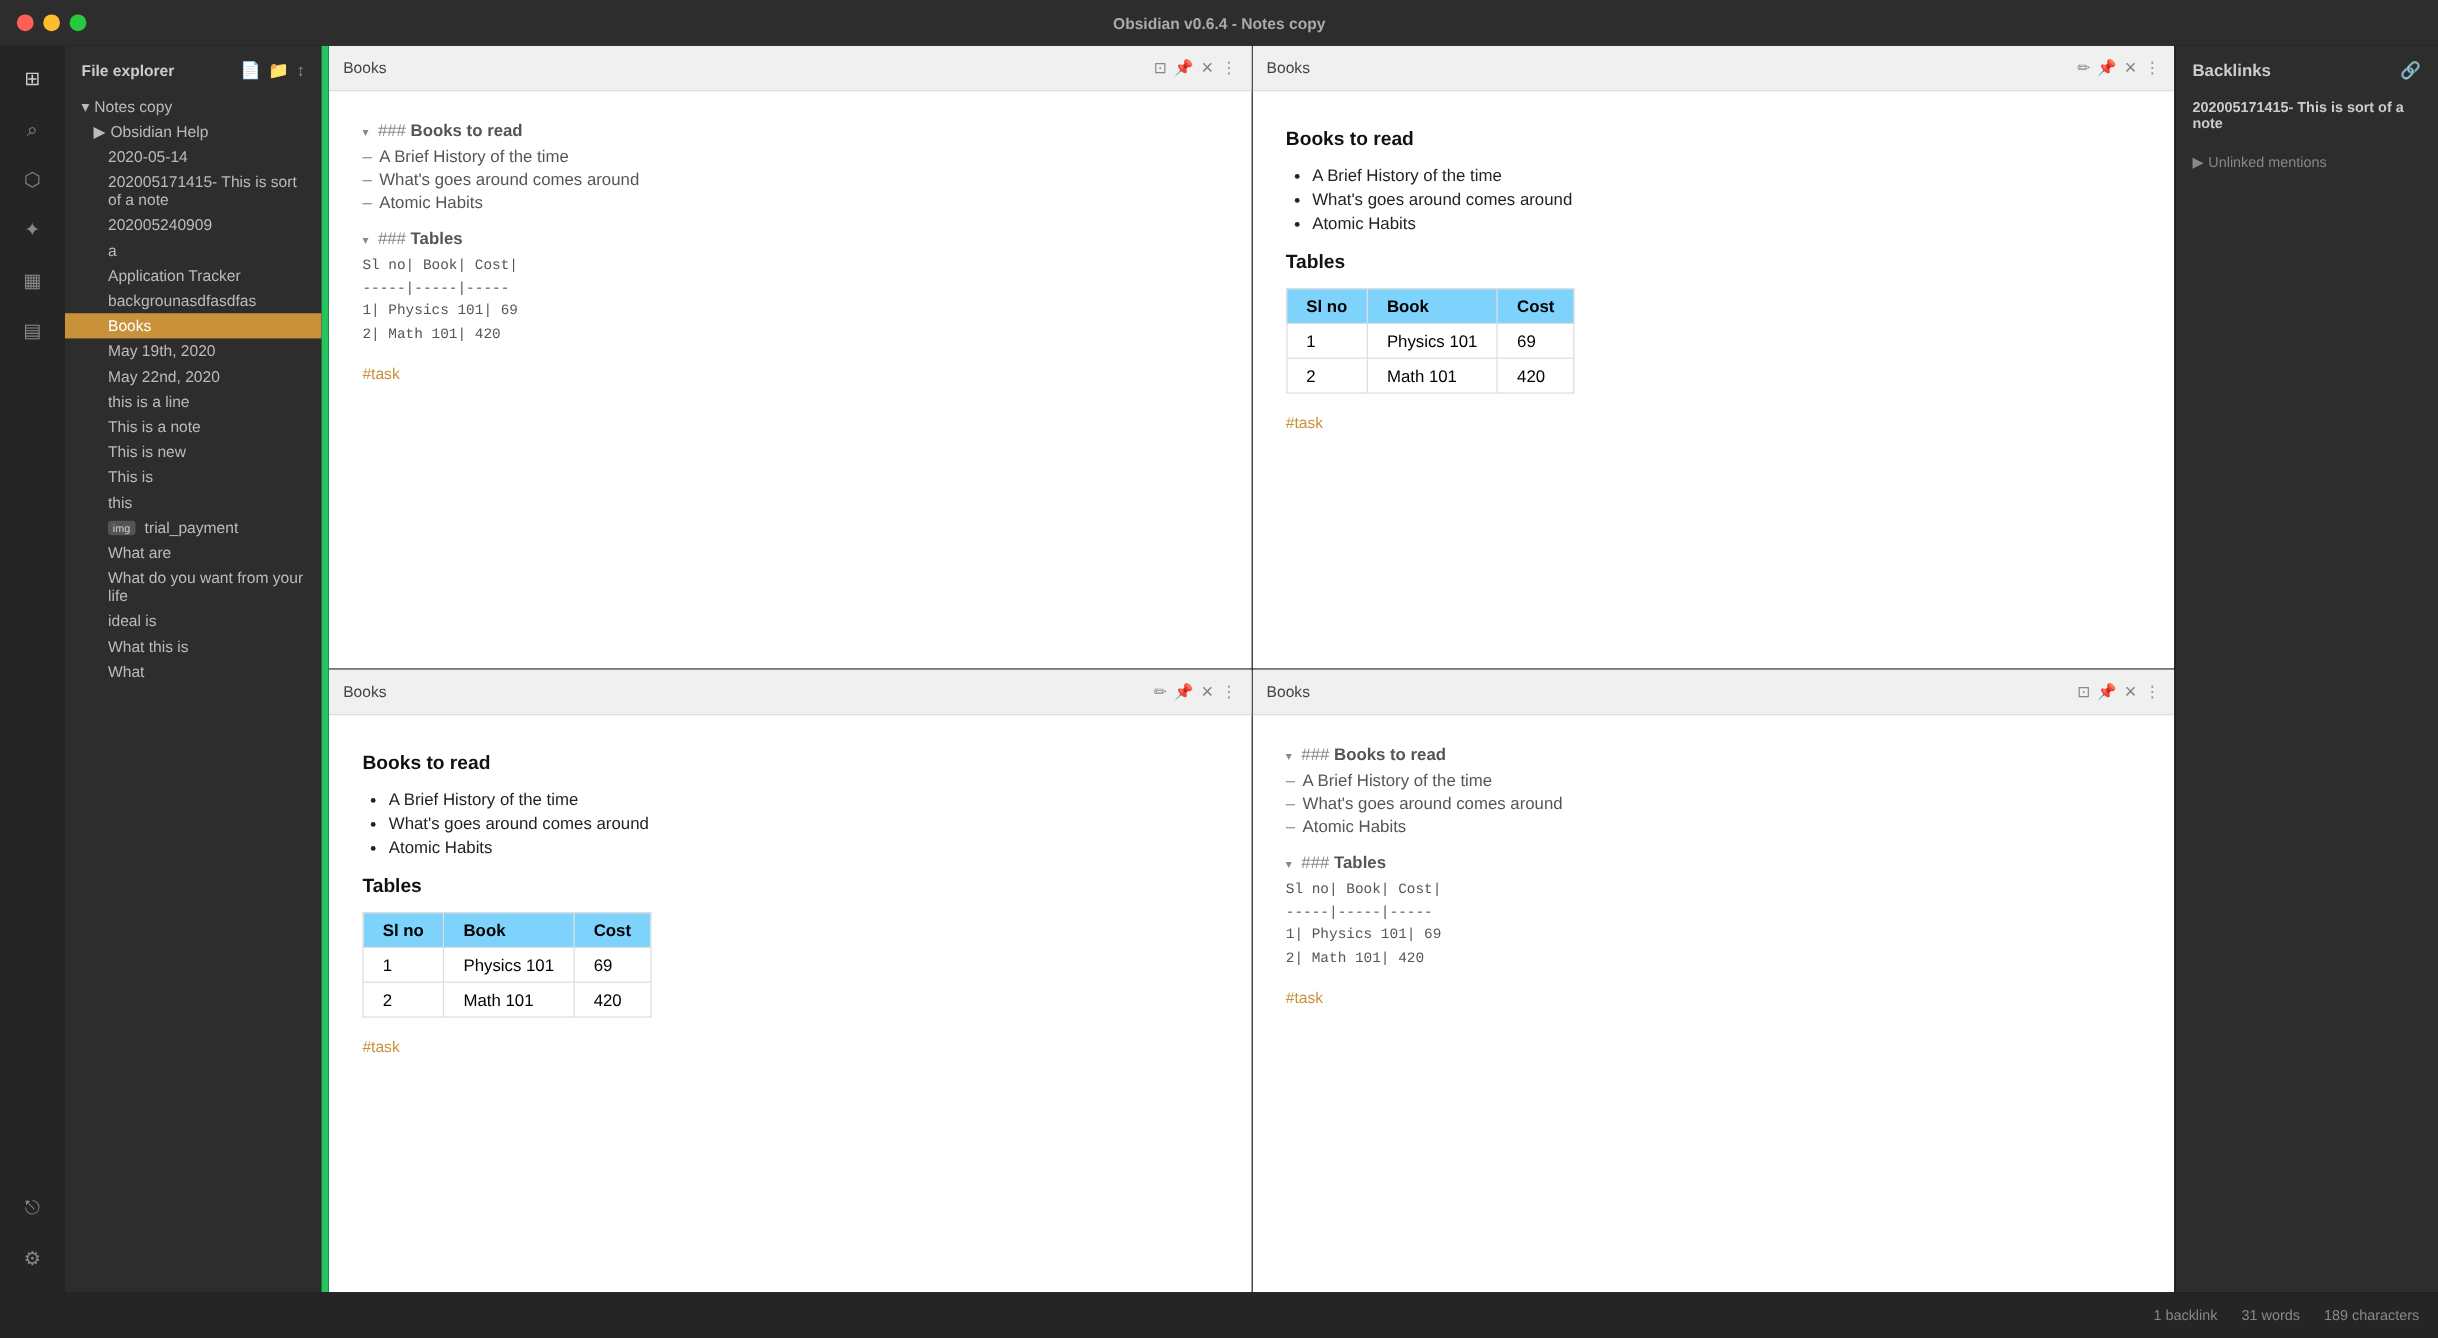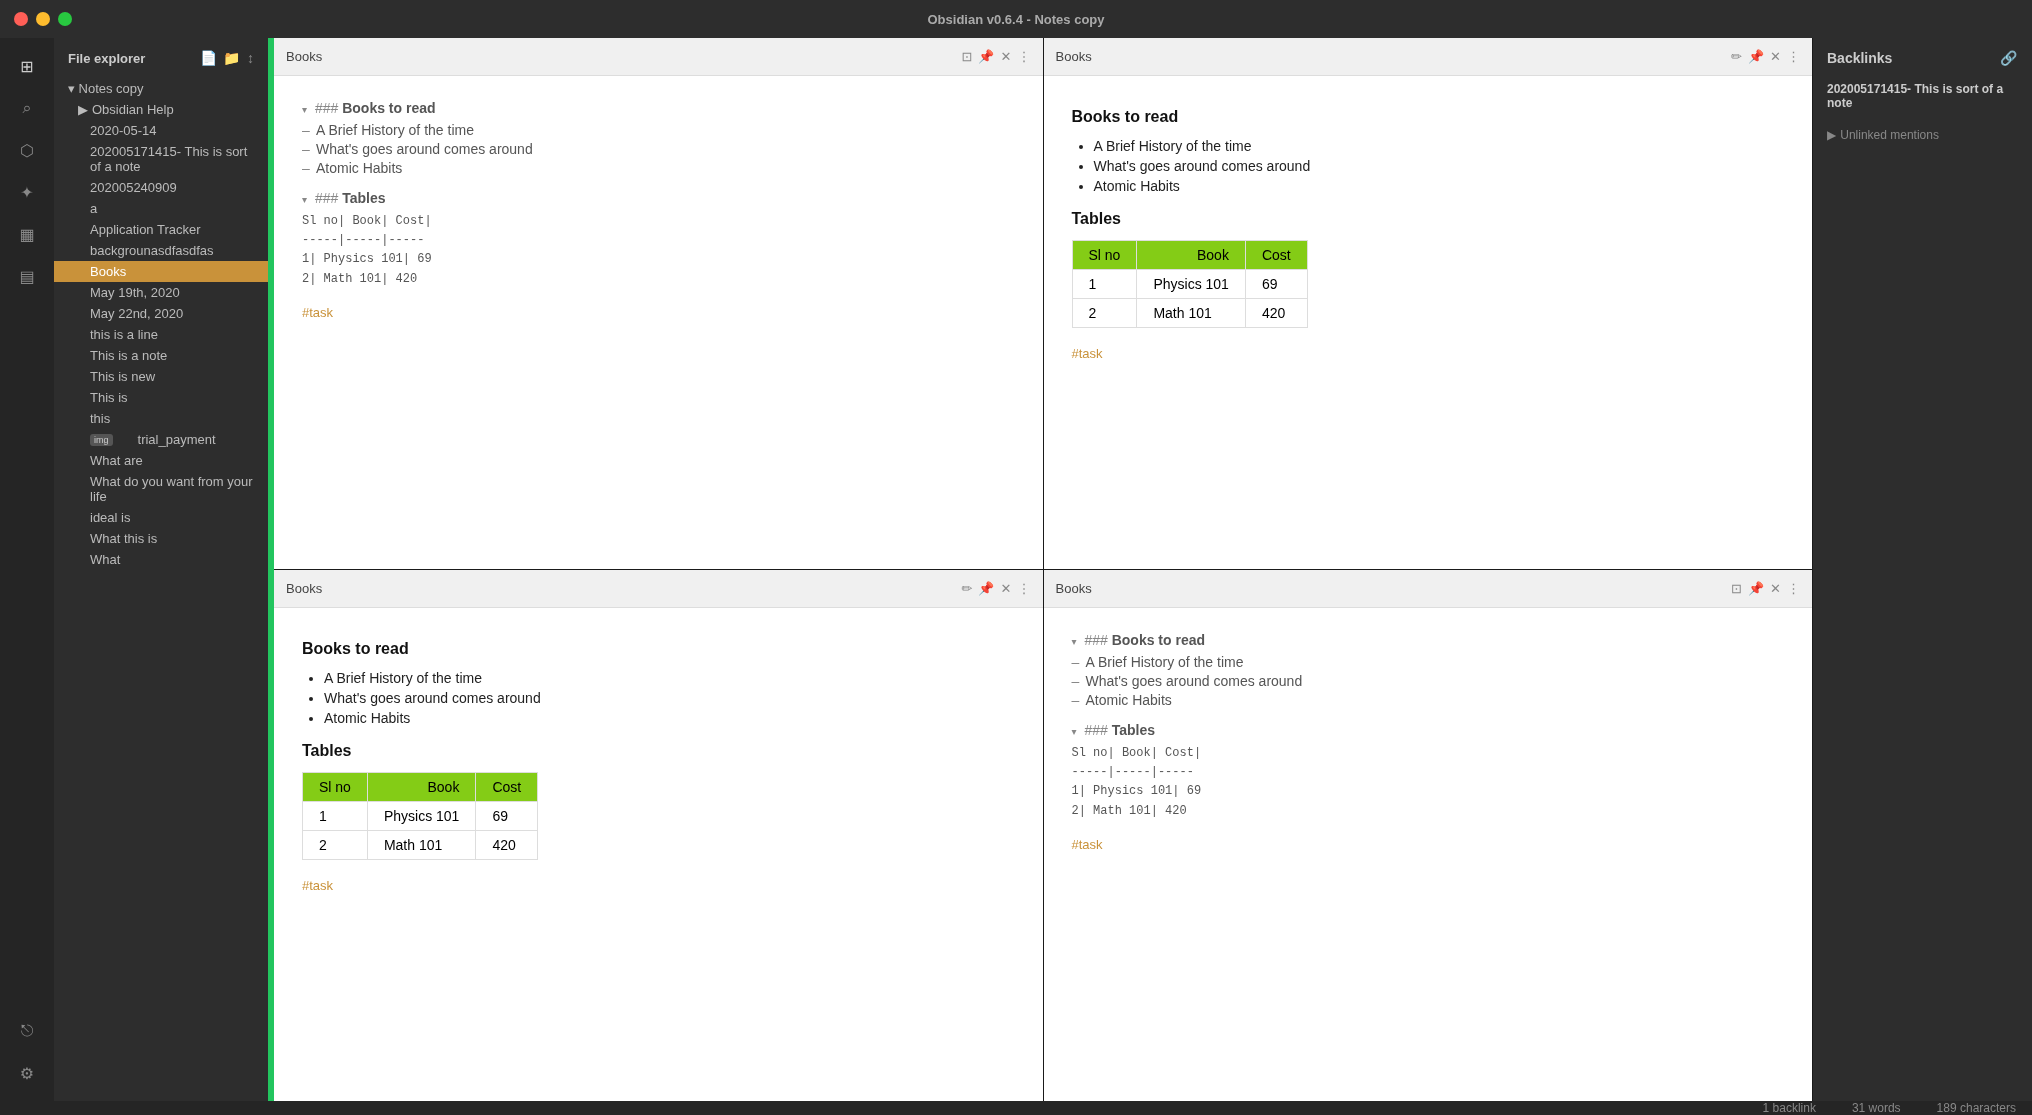--- a/index.html
+++ b/index.html
@@ -125,21 +125,21 @@
     }
     .file-item.active { background: #c9923a; color: #fff; }
     .file-item.indent1 { padding-left: 24px; }
     .file-item.indent2 { padding-left: 36px; }
     .badge-img {
       background: #555;
       color: #ccc;
       font-size: 9px;
       padding: 1px 4px;
       border-radius: 3px;
-      margin-right: 21px;
+      margin-right: 4px;
     }
 
     
     .main-content {
       flex: 1;
       display: flex;
       background: #1e1e1e;
       overflow: hidden;
     }
 
@@ -210,25 +210,25 @@
       font-size: 14px;
       color: #222;
       margin-bottom: 4px;
     }
     .note-table {
       border-collapse: collapse;
       margin-bottom: 16px;
       font-size: 14px;
     }
     .note-table th {
-      background: #84cc16;
+      background: #7dd3fc;
       border: 1px solid #ddd;
       padding: 6px 16px;
-      font-weight: 400;
-      text-align: right;
+      font-weight: 700;
+      text-align: left;
     }
     .note-table td {
       border: 1px solid #ddd;
       padding: 6px 16px;
     }
     .tag-link {
       color: #c9923a;
       font-size: 13px;
       cursor: pointer;
     }
@@ -319,27 +319,27 @@
       margin-top: 18px;
       color: #888;
       font-size: 12px;
       display: flex;
       align-items: center;
       gap: 4px;
     }
 
     
     .status-bar {
-      height: 14px;
+      height: 38px;
       background: #252525;
       display: flex;
       align-items: center;
       justify-content: flex-end;
       padding: 0 16px;
-      gap: 36px;
+      gap: 20px;
       flex-shrink: 0;
     }
     .status-item {
       color: #888;
       font-size: 12px;
     }
 
     
     ::-webkit-scrollbar { width: 6px; }
     ::-webkit-scrollbar-track { background: transparent; }

